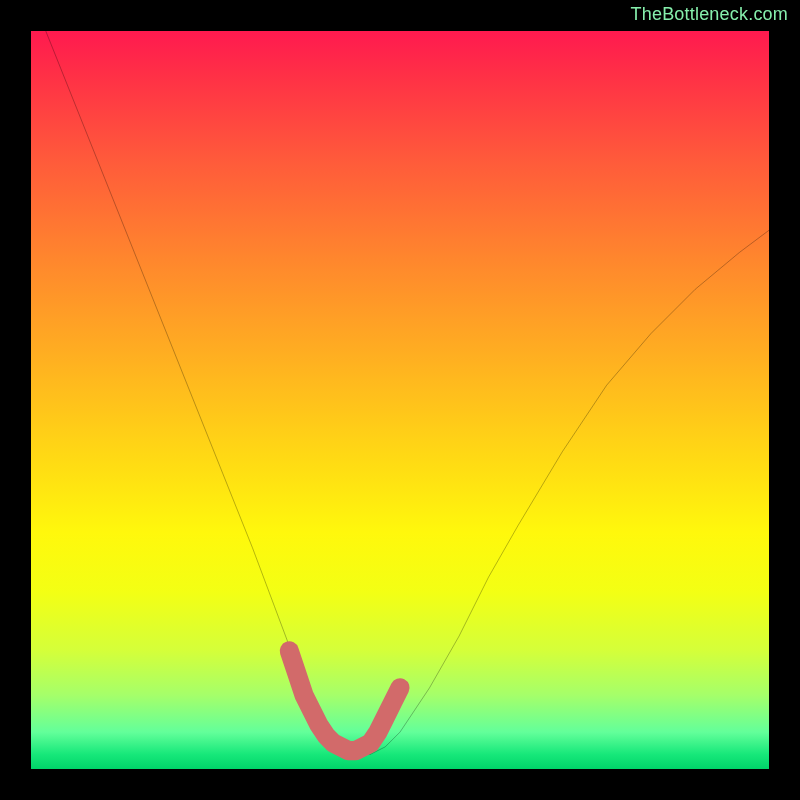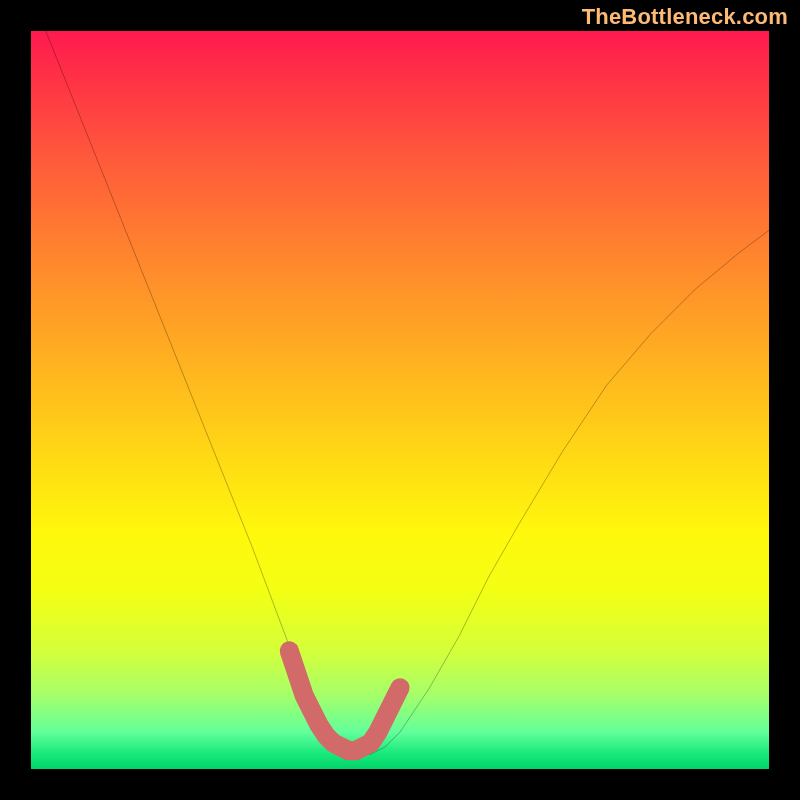--- a/index.html
+++ b/index.html
@@ -16,23 +16,23 @@
     left: 0;
     top: 0;
     width: 800px;
     height: 800px;
     background: #000;
   }
   .watermark {
     position: absolute;
     top: 4px;
     right: 12px;
-    color: #fdba74;
-    font-size: 22px;
-    font-weight: 700;
+    color: #86efac;
+    font-size: 18px;
+    font-weight: 400;
     letter-spacing: 0.2px;
     user-select: none;
   }
   .plot-area {
     position: absolute;
     left: 31px;
     top: 31px;
     width: 738px;
     height: 738px;
     overflow: hidden;

